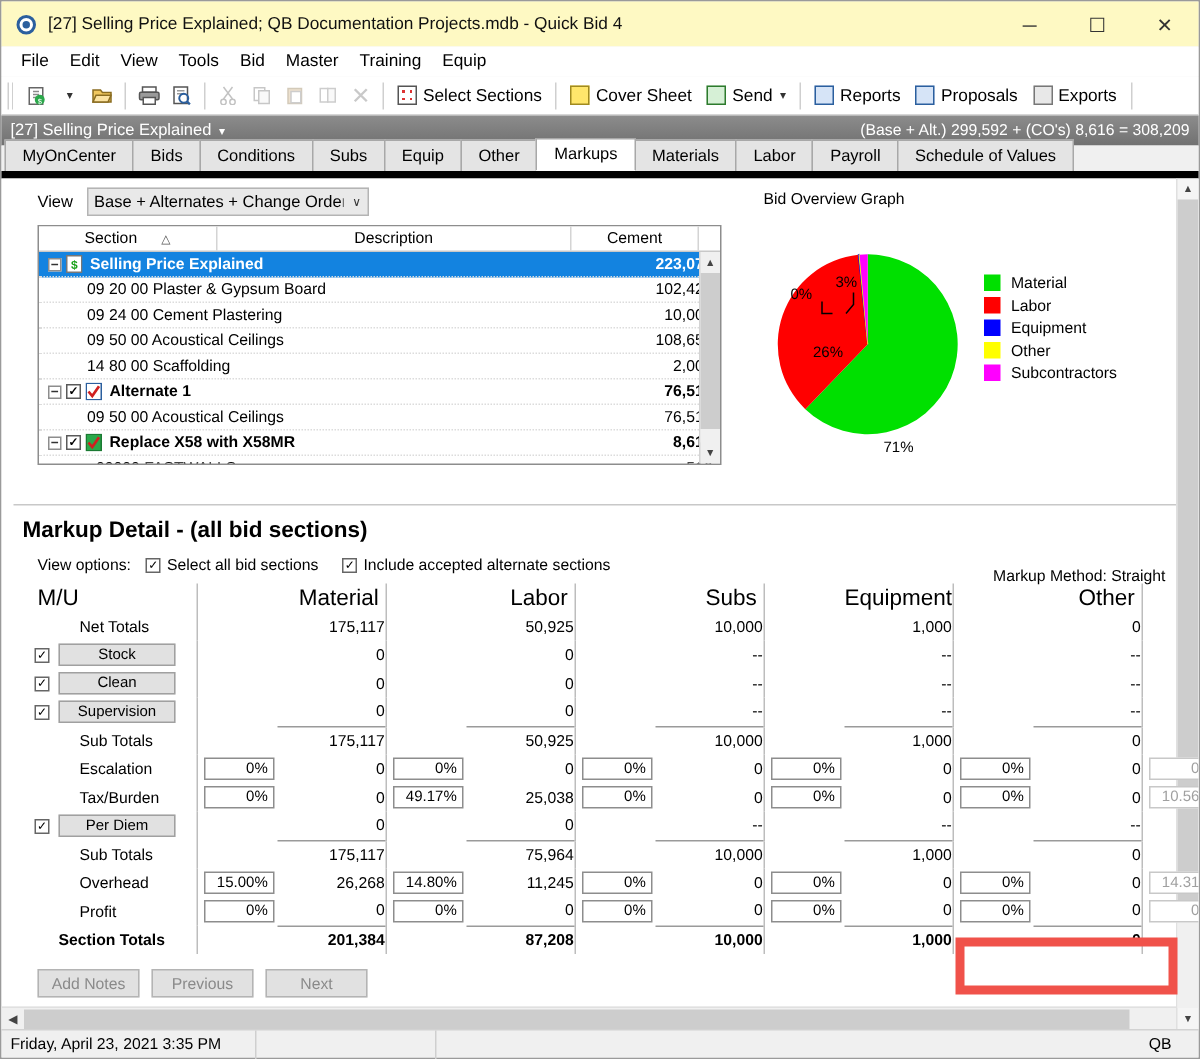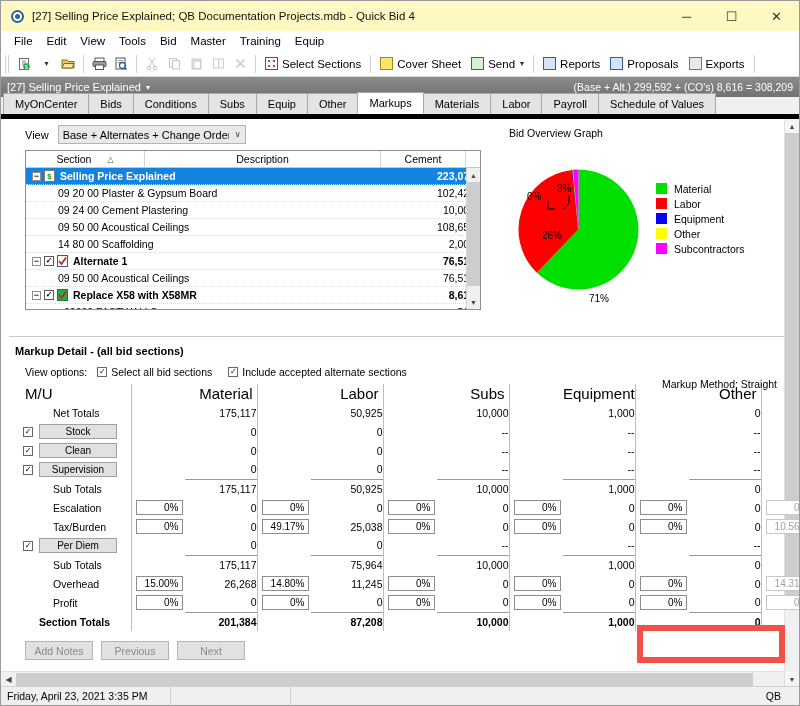--- a/index.html
+++ b/index.html
@@ -167,21 +167,21 @@
   .pie{position:absolute;left:15px;top:28px;}
   .plabel{position:absolute;font-size:10px;color:#000;}
   .legend{position:absolute;left:155px;top:42px;}
   .lg-row{display:flex;align-items:center;gap:7px;height:15px;font-size:10.5px;}
   .lg-sw{width:11px;height:11px;flex:0 0 auto;}
 
   .hdivide{height:1px;background:#c8c8c8;margin:2px 8px 0 8px;}
 
   
   .md { padding:8px 0 0 0; position:relative; flex:1; }
-  .md-title{font-weight:bold;font-size:11px;padding-left:14px;}
+  .md-title{font-weight:bold;font-size:15px;padding-left:14px;}
   .md-opts{display:flex;align-items:center;gap:0;padding:9px 0 0 24px;font-size:10.5px;}
   .md-opts .ol{margin-right:10px;}
   .opt{display:flex;align-items:center;gap:4px;margin-right:16px;}
   .cbx2{width:10px;height:10px;border:1px solid #666;background:#fff;display:inline-flex;
         align-items:center;justify-content:center;font-size:8px;line-height:1;flex:0 0 auto;}
   .md-method{position:absolute;right:22px;top:41px;font-size:10.5px;}
 
   table.grid{border-collapse:collapse;width:774px;margin:6px 0 0 12px;font-size:10.5px;table-layout:fixed;}
   table.grid td,table.grid th{padding:0;vertical-align:middle;height:19px;}
   .c-mu{width:118px;}

